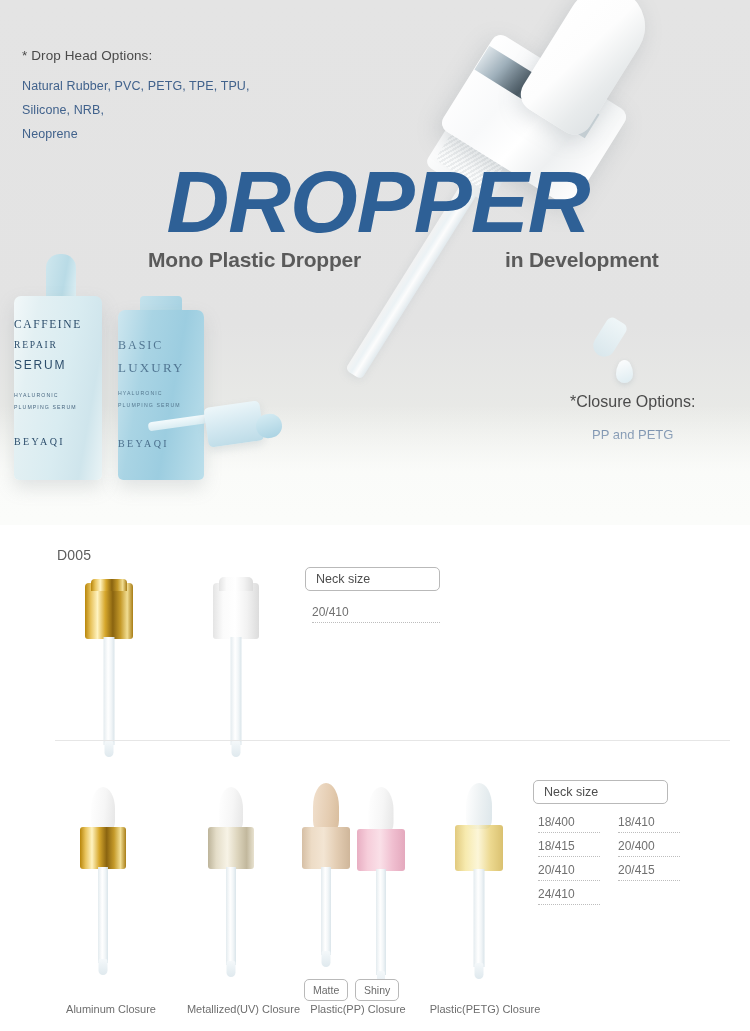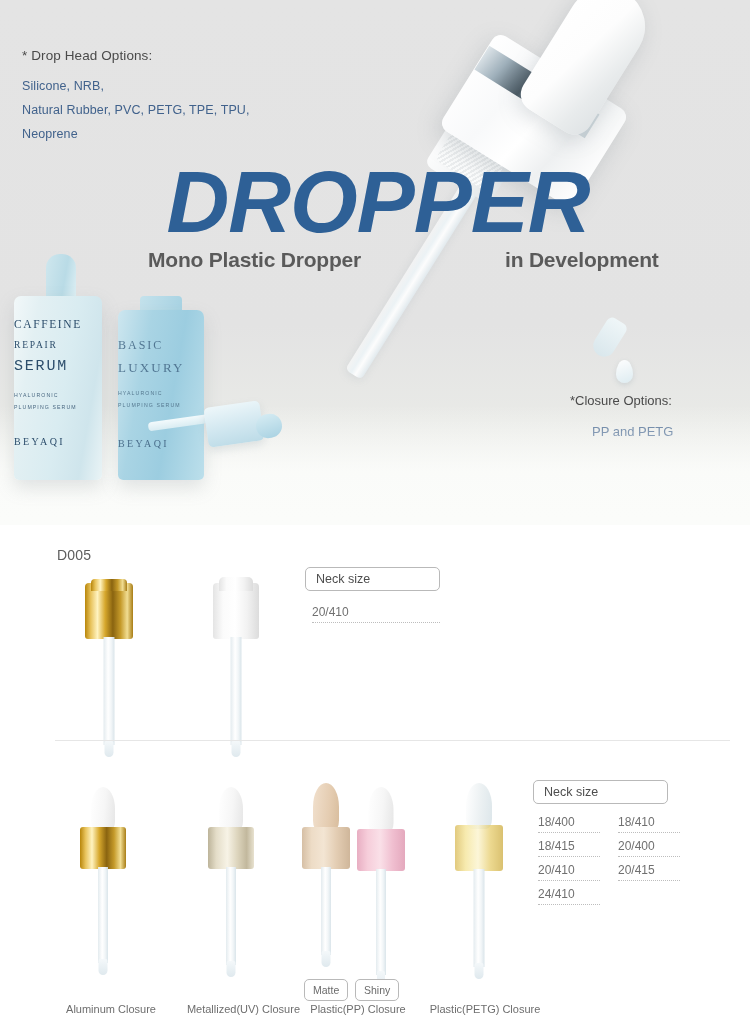--- a/index.html
+++ b/index.html
@@ -48,21 +48,21 @@
     position: absolute; left: 148px; top: 0;
     font-size: 21px; font-weight: bold; color: #5a5a5a; letter-spacing: -.2px;
   }
   .sub-right {
     position: absolute; left: 505px; top: 0;
     font-size: 21px; font-weight: bold; color: #5a5a5a; letter-spacing: -.2px;
   }
 
   
   .closure { position: absolute; left: 570px; top: 393px; }
-  .closure-title { font-size: 13px; color: #4a4a4a; }
+  .closure-title { font-size: 16px; color: #4a4a4a; }
   .closure-value { font-size: 13px; color: #41628c; margin-top: 16px; margin-left: 22px; }
 
   
   .bottle {
     position: absolute; border-radius: 7px 7px 5px 5px;
     box-shadow: 0 8px 18px rgba(130,140,145,.22);
   }
   .bottle-a {
     left: 14px; top: 296px; width: 88px; height: 184px;
     background: linear-gradient(100deg,#f2f8f9 0%,#e3f0f3 22%,#d9ecf1 55%,#cfe5ec 80%,#eaf4f6 100%);
@@ -77,21 +77,21 @@
     background: linear-gradient(100deg,#cde6ef 0%,#a9d4e4 30%,#9ccde0 60%,#bcdfeb 100%);
   }
   .bottle-b-neck {
     position: absolute; left: 140px; top: 296px; width: 42px; height: 20px;
     background: linear-gradient(100deg,#c4e2ec,#a8d3e3);
     border-radius: 4px 4px 0 0;
   }
   .label-txt { position: absolute; width: 100%; color: #2c4d6b; }
   .lbl-caffeine { top: 22px; font-size: 11.5px; letter-spacing: 1.6px; font-family: "Liberation Serif", serif; }
   .lbl-repair { top: 44px; font-size: 9.5px; letter-spacing: 1.8px; font-family: "Liberation Serif", serif; }
-  .lbl-serum  { top: 62px; font-size: 15px; letter-spacing: 1.8px; font-family: Liberation Mono, monospace; }
+  .lbl-serum  { top: 62px; font-size: 12px; letter-spacing: 1.8px; font-family: Liberation Sans, sans-serif; }
   .lbl-hyal   { top: 96px; font-size: 5.2px; letter-spacing: 1.1px; opacity: .85; }
   .lbl-plump  { top: 108px; font-size: 5.2px; letter-spacing: 1.1px; opacity: .85; }
   .lbl-brand  { top: 140px; font-size: 10px; letter-spacing: 2.4px; font-family: "Liberation Serif", serif; }
   .lbl-basic  { top: 28px; font-size: 12px; letter-spacing: 2px; color: #4b6f8c; font-family: "Liberation Serif", serif; opacity:.92; }
   .lbl-lux    { top: 50px; font-size: 13px; letter-spacing: 2.2px; color: #4b6f8c; font-family: "Liberation Serif", serif; opacity:.92; }
   .lbl-hyal2  { top: 80px; font-size: 5.2px; letter-spacing: 1.1px; color:#55788f; }
   .lbl-plump2 { top: 92px; font-size: 5.2px; letter-spacing: 1.1px; color:#55788f; }
   .lbl-brand2 { top: 128px; font-size: 10px; letter-spacing: 2.4px; color:#4b6f8c; font-family: "Liberation Serif", serif; }
 
   
@@ -240,22 +240,22 @@
       <div class="hd-skirt"></div>
       <div class="hd-thread"></div>
       <div class="hd-collar"></div>
       <div class="hd-chrome"></div>
       <div class="hd-bulb"></div>
     </div>
 
     <div class="drophead">
       <div class="drophead-title">* Drop Head Options:</div>
       <div class="drophead-list">
+        <div>Natural Rubber, PVC, PETG, TPE, TPU,</div>
         <div>Silicone, NRB,</div>
-        <div>Natural Rubber, PVC, PETG, TPE, TPU,</div>
         <div>Neoprene</div>
       </div>
     </div>
 
     <div class="title-wrap">
       <div class="big-title">DROPPER</div>
       <div class="subtitle-row">
         <div class="sub-left">Mono Plastic Dropper</div>
         <div class="sub-right">in Development</div>
       </div>

